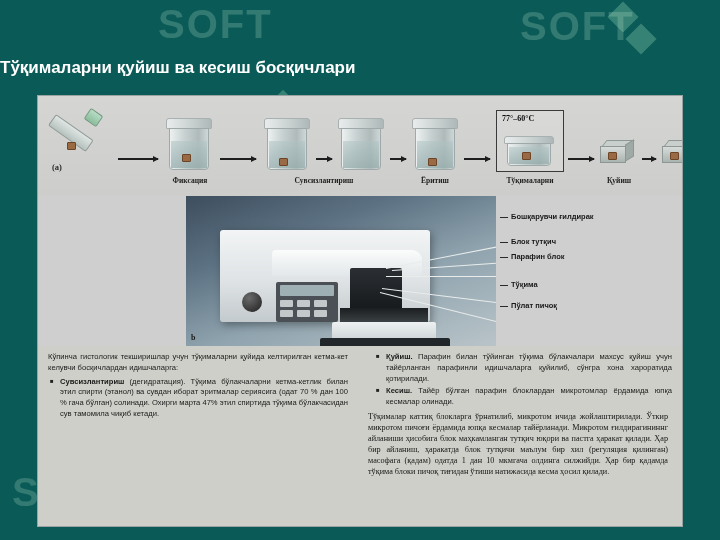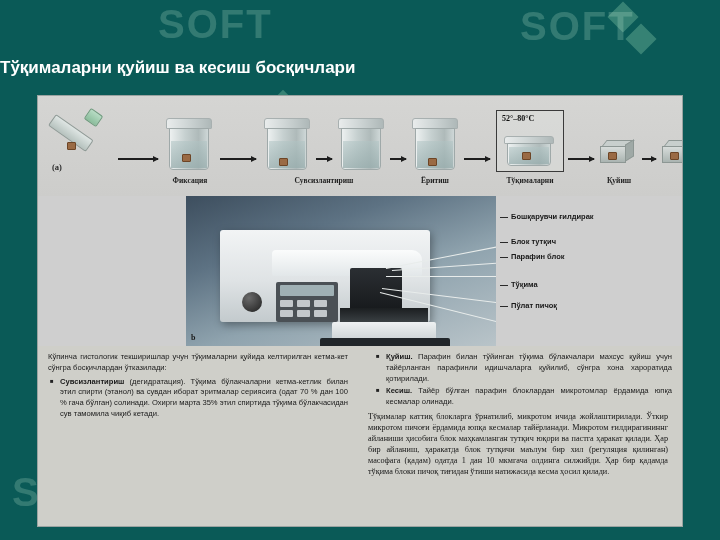--- a/index.html
+++ b/index.html
@@ -194,21 +194,21 @@
       <div class="body">
           <div class="fluid"></div>
         </div>
       <div class="tissue" style="left:16px;top:40px;"></div>
     </div>
     <div class="caption" style="left:362px;top:80px;width:70px;">Ёритиш</div>
 
     <div class="arrow" style="left:426px;top:62px;width:26px;"></div>
 
     <div class="tempbox" style="left:458px;top:14px;width:66px;height:60px;"></div>
-    <div class="temp-label" style="left:464px;top:18px;">52°–80°C</div>
+    <div class="temp-label" style="left:464px;top:18px;">77°–60°C</div>
     <div class="jar" style="left:466px;top:40px;width:50px;height:30px;">
       <div class="lid" style="height:8px;"></div>
       <div class="body" style="top:7px;">
           <div class="fluid" style="height:80%;"></div>
         </div>
       <div class="tissue" style="left:18px;top:16px;"></div>
     </div>
     <div class="caption" style="left:448px;top:80px;width:88px;">Тўқималарни</div>
 
     <div class="arrow" style="left:530px;top:62px;width:26px;"></div>
@@ -270,23 +270,23 @@
   <div class="callout" style="left:462px;top:184px;">
     <span class="dash"></span><span>Тўқима</span>
   </div>
   <div class="callout" style="left:462px;top:205px;">
     <span class="dash"></span><span>Пўлат пичоқ</span>
   </div>
 
   <div class="textarea">
 
     <div class="col col-left">
-      <p class="intro">Кўпинча гистологик текширишлар учун тўқималарни қуйида келтирилган кетма-кет сўнгра босқичлардан ўтказилади:</p>
+      <p class="intro">Кўпинча гистологик текширишлар учун тўқималарни қуйида келтирилган кетма-кет келувчи босқичлардан идишчаларга:</p>
       <ul class="bullets">
-        <li><span class="kw">Сувсизлантириш</span><span> (дегидратация). Тўқима бўлакчаларни кетма-кетлик билан этил спирти (этанол) ва сувдан иборат эритмалар сериясига (одат 70 % дан 100 % гача бўлган) солинади. Охирги марта 35% этил спиртида тўқима бўлакчасидан сув тамомила чиқиб кетади.</span></li>
+        <li><span class="kw">Сувсизлантириш</span><span> (дегидратация). Тўқима бўлакчаларни кетма-кетлик билан этил спирти (этанол) ва сувдан иборат эритмалар сериясига (одат 70 % дан 100 % гача бўлган) солинади. Охирги марта 47% этил спиртида тўқима бўлакчасидан сув тамомила чиқиб кетади.</span></li>
       </ul>
     </div>
 
     <div class="col col-right">
       <ul class="bullets" style="padding-left:18px;">
         <li><span class="kw">Қуйиш.</span><span> Парафин билан тўйинган тўқима бўлакчалари махсус қуйиш учун тайёрланган парафинли идишчаларга қуйилиб, сўнгра хона хароратида қотирилади.</span></li>
         <li><span class="kw">Кесиш.</span><span> Тайёр бўлган парафин блоклардан микротомлар ёрдамида юпқа кесмалар олинади.</span></li>
       </ul>
       <p class="serif-para">Тўқималар каттиқ блокларга ўрнатилиб, микротом ичида жойлаштирилади. Ўткир микротом пичоғи ёрдамида юпқа кесмалар тайёрланади. Микротом ғилдирагининнг айланиши ҳисобига блок маҳкамланган тутқич юқори ва пастга ҳаракат қилади. Ҳар бир айланиш, ҳаракатда блок тутқичи маълум бир хил (регуляция қилинган) масофага (қадам) одатда 1 дан 10 мкмгача олдинга силжийди. Ҳар бир қадамда тўқима блоки пичоқ тиғидан ўтиши натижасида кесма ҳосил қилади.</p>
     </div>

